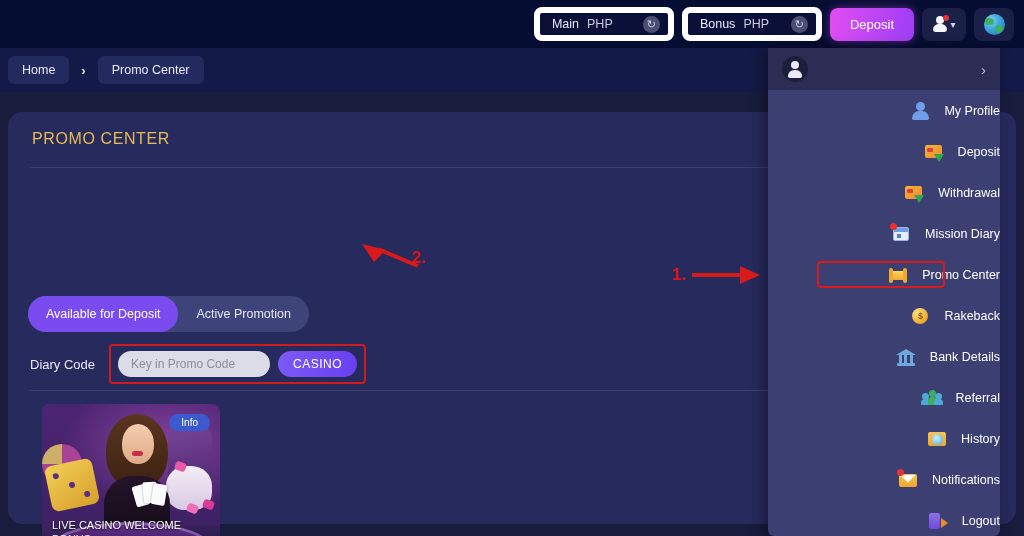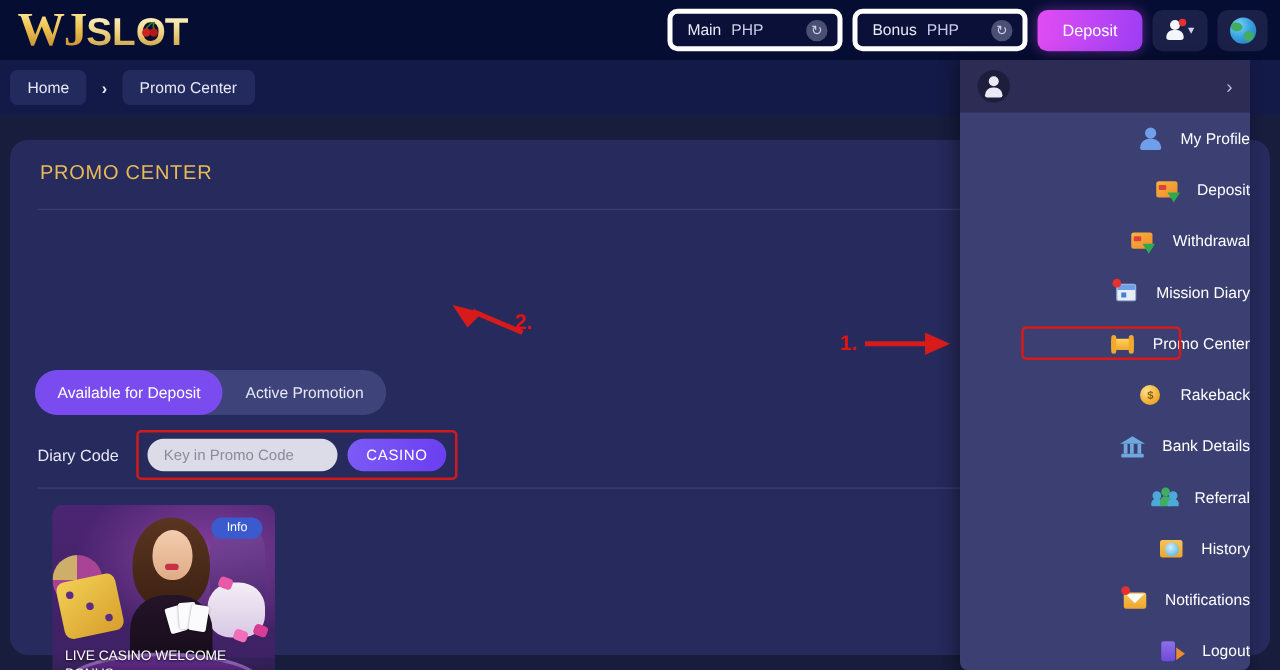--- a/index.html
+++ b/index.html
@@ -56,21 +56,21 @@
     position: absolute; left: 4px; top: 7px;
     width: 14px; height: 13px;
   }
 
   .header-right {
     margin-left: auto; margin-right: 10px;
     display: flex; align-items: center; gap: 8px;
   }
   .balance-pill {
     height: 34px; min-width: 140px;
-    border: 4px solid #ffffff; border-radius: 8px;
+    border: 6px solid #ffffff; border-radius: 8px;
     background: #0b1038;
     display: flex; align-items: center; gap: 8px;
     padding: 0 8px 0 12px;
     color: #e9eaf6; font-size: 12.5px;
   }
   .balance-pill .cur { color: #c9cbe4; }
   .refresh-ic {
     margin-left: auto;
     width: 17px; height: 17px; border-radius: 50%;
     background: #4a4f73; color: #cfd2e8;
@@ -369,31 +369,20 @@
   .anno-1 { left: 672px; top: 265px; }
   .anno-2 { left: 412px; top: 248px; }
   .anno-arrow { position: absolute; pointer-events: none; }
 </style>
 </head>
 <body>
 
 <div id="app">
 
   <div class="topbar">
-    <div class="logo">
-      <span class="wj">WJ</span>
-        <span class="sl">SL</span>
-        <span class="cherry-o"><span>O</span><svg class="cherry-dot" viewBox="0 0 14 13">
-            <circle cx="4" cy="9" r="3.4" fill="#d32222"></circle>
-            <circle cx="10" cy="9" r="3.4" fill="#b31818"></circle>
-            <path d="M4 6 Q7 1 11 1" stroke="#3f7a2a" stroke-width="1.3" fill="none"></path>
-            <path d="M10 6 Q9 2 11 1" stroke="#3f7a2a" stroke-width="1.3" fill="none"></path>
-          </svg></span>
-        <span class="sl">T</span>
-    </div>
 
     <div class="header-right">
       <div class="balance-pill">
         <span>Main</span>
         <span class="cur">PHP</span>
         <span class="refresh-ic">↻</span>
       </div>
       <div class="balance-pill">
         <span>Bonus</span>
         <span class="cur">PHP</span>

